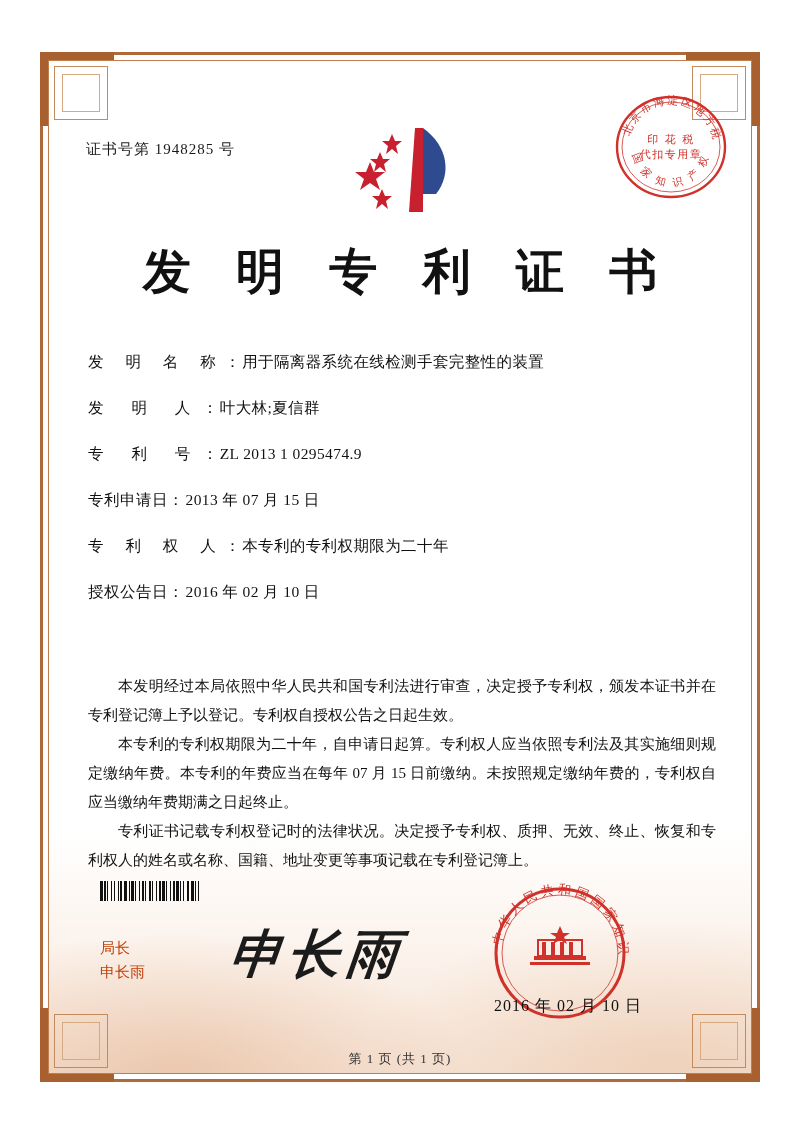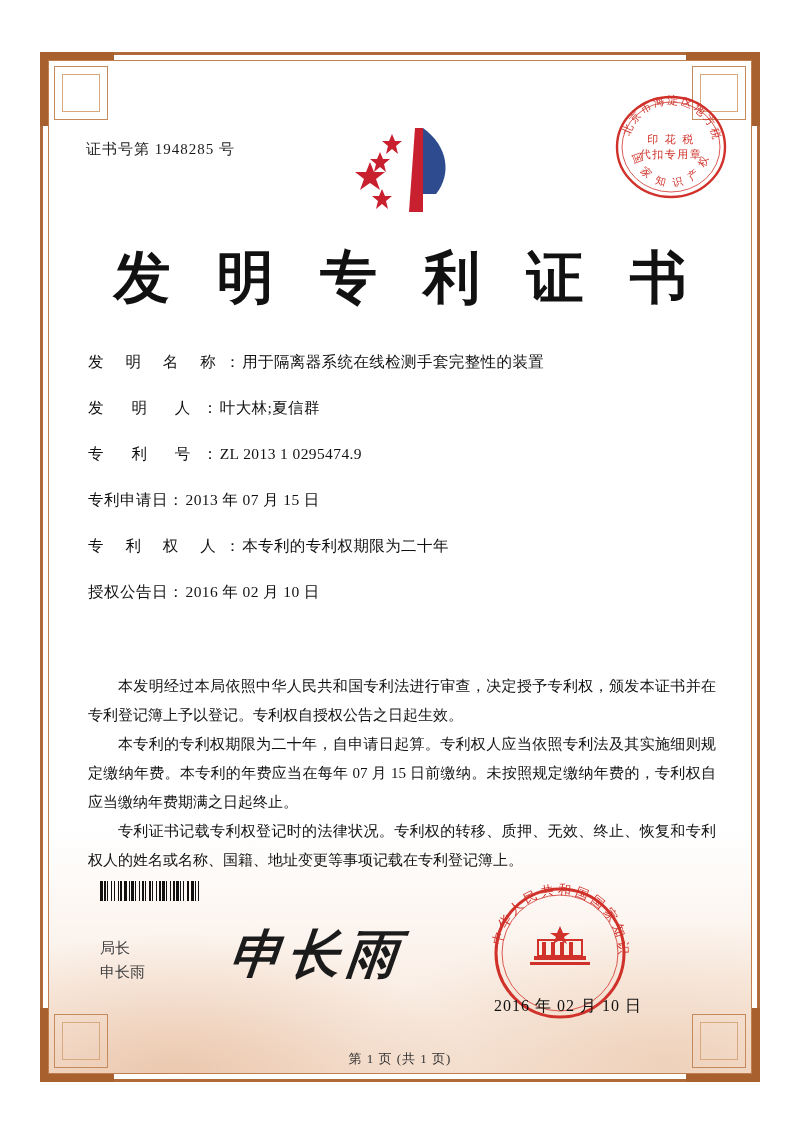--- a/index.html
+++ b/index.html
@@ -100,26 +100,26 @@
     width: 118px;
     height: 118px;
   }
 
   .title {
     position: absolute;
     left: 0;
     top: 240px;
     width: 800px;
     text-align: center;
-    font-size: 57px;
+    font-size: 48px;
     font-weight: bold;
     letter-spacing: 16px;
     text-indent: 16px;
     color: #111;
-    font-family: Liberation Serif, serif;
+    font-family: Liberation Sans, sans-serif;
   }
 
   
   .fields {
     position: absolute;
     left: 88px;
     top: 352px;
     width: 630px;
   }
   .field-row {
@@ -168,21 +168,21 @@
   }
   .barcode i { display: block; height: 100%; background: #111; }
 
   
   .sig-label {
     position: absolute;
     left: 100px;
     top: 936px;
     font-size: 15px;
     line-height: 24px;
-    color: #404040;
+    color: #c2410c;
   }
   .sig-hand {
     position: absolute;
     left: 230px;
     top: 920px;
     font-size: 52px;
     font-family: "DejaVu Serif", "Liberation Serif", serif;
     font-weight: bold;
     font-style: italic;
     letter-spacing: 6px;
@@ -298,21 +298,21 @@
     <div class="field-row">
       <span class="field-label">授权公告日</span>
       <span>：</span>
       <span class="field-value">2016 年 02 月 10 日</span>
     </div>
   </div>
 
   <div class="body-text">
     <p>本发明经过本局依照中华人民共和国专利法进行审查，决定授予专利权，颁发本证书并在专利登记簿上予以登记。专利权自授权公告之日起生效。</p>
     <p>本专利的专利权期限为二十年，自申请日起算。专利权人应当依照专利法及其实施细则规定缴纳年费。本专利的年费应当在每年 07 月 15 日前缴纳。未按照规定缴纳年费的，专利权自应当缴纳年费期满之日起终止。</p>
-    <p>专利证书记载专利权登记时的法律状况。专利权的转移、质押、无效、终止、恢复和专利权人的姓名或名称、国籍、地址变更等事项记载在专利登记簿上。</p>
+    <p>专利证书记载专利权登记时的法律状况。决定授予专利权、质押、无效、终止、恢复和专利权人的姓名或名称、国籍、地址变更等事项记载在专利登记簿上。</p>
   </div>
 
   <div class="barcode" id="barcode">
       <i style="width:3px"></i>
       <span style="display:block;width:1px"></span>
       <i style="width:2px"></i>
       <span style="display:block;width:1px"></span>
       <i style="width:1px"></i>
       <span style="display:block;width:3px"></span>
       <i style="width:1px"></i>

